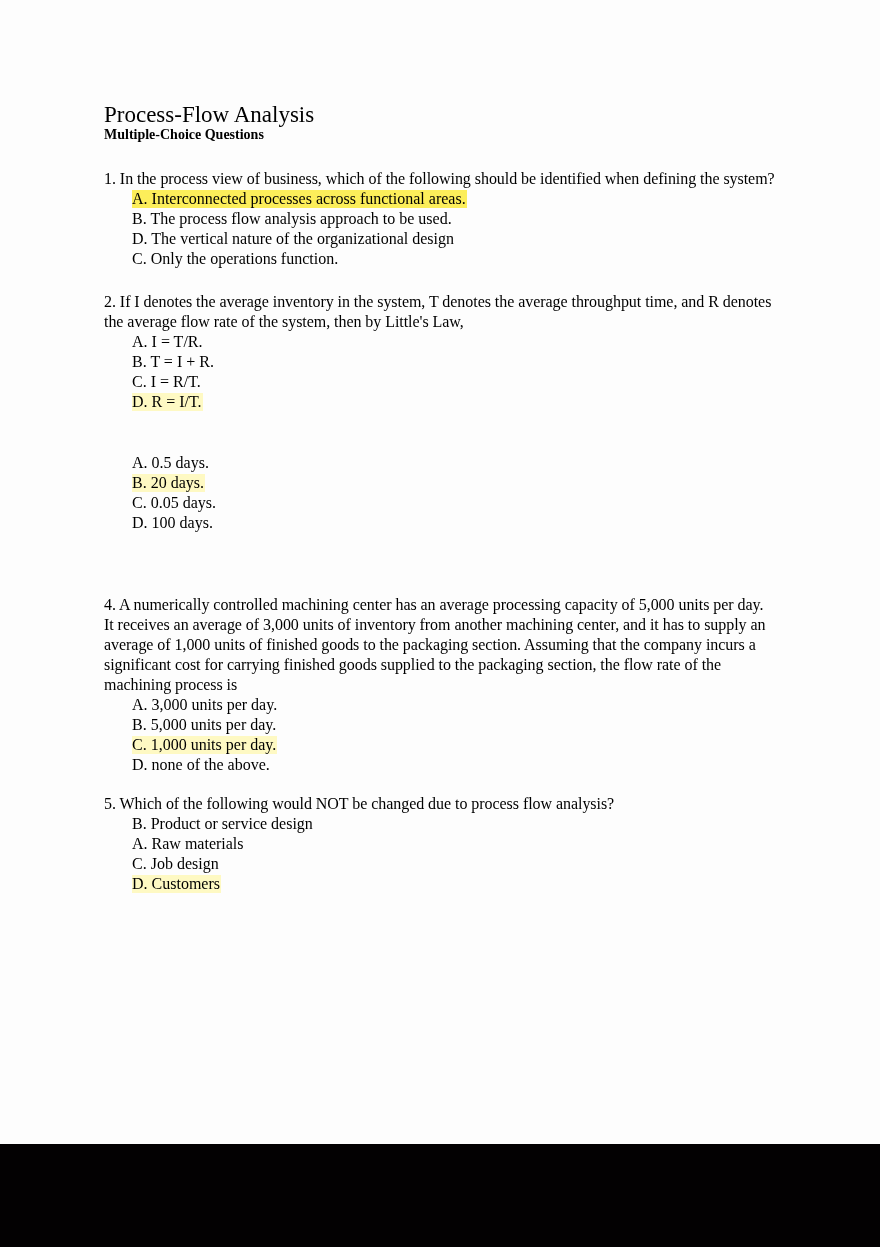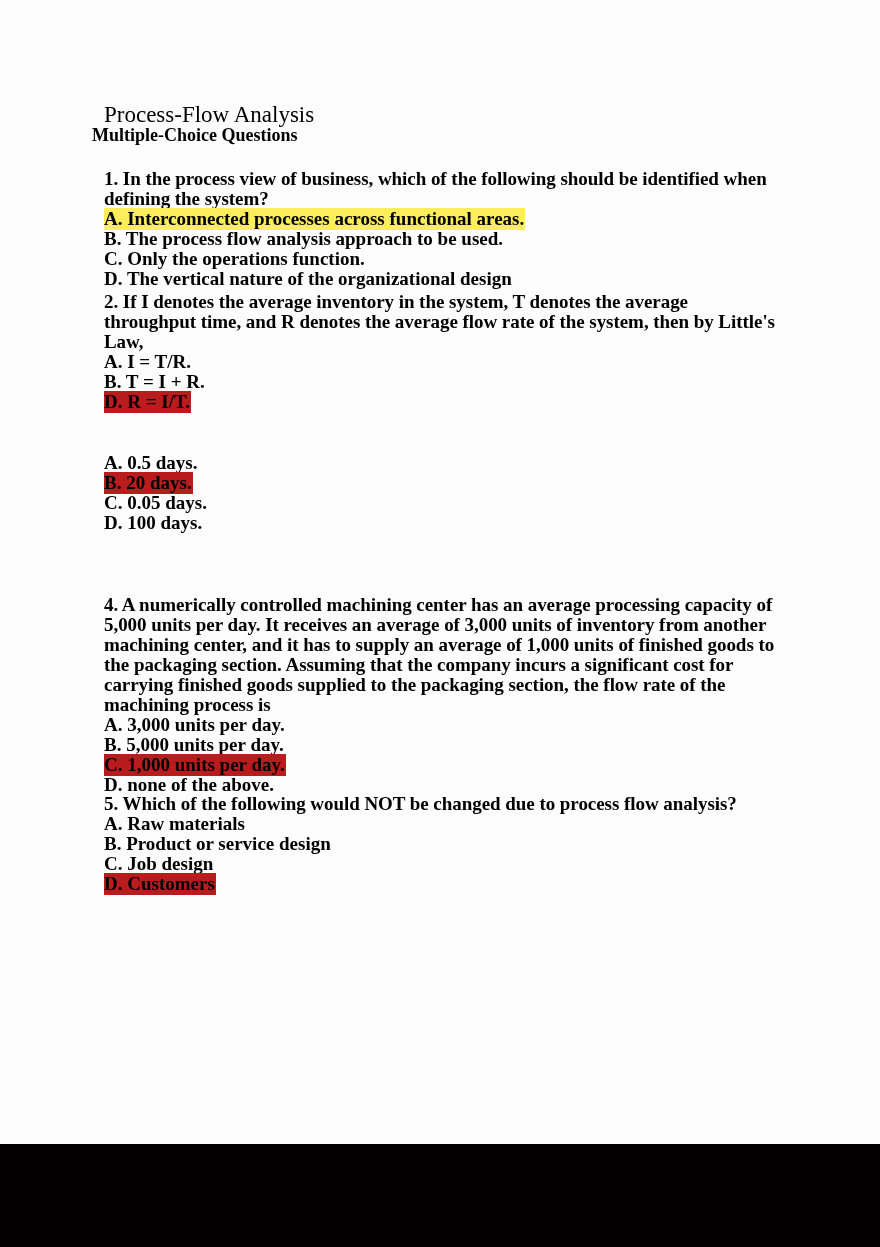--- a/index.html
+++ b/index.html
@@ -34,96 +34,97 @@
     .doc-title {
       position: absolute;
       left: 104px;
       top: 103px;
       font-size: 23px;
       line-height: 24px;
       white-space: nowrap;
     }
     .doc-subtitle {
       position: absolute;
-      left: 92px;
+      left: 104px;
       top: 127px;
-      font-size: 18px;
+      font-size: 14px;
       font-weight: bold;
       line-height: 16px;
       white-space: nowrap;
     }
     .question {
       position: absolute;
       left: 104px;
       width: 680px;
-      font-size: 19px;
+      font-size: 16px;
       line-height: 20px;
-      font-weight: bold;
     }
     .stem {
       margin: 0;
       letter-spacing: -0.05px;
     }
     .option {
       display: block;
       margin: 0;
       white-space: nowrap;
     }
     .option-text {
       display: inline;
       padding: 0 1px 1px 0;
+      margin-left: 28px;
     }
     .option-text.correct {
-      background: #b91c1c;
+      background: #fef9c3;
     }
     .option-text.correct.soft {
       background: #fcee5a;
     }
   </style>
 </head>
 <body>
 
 <div class="page">
 
   <div class="doc-title">Process-Flow Analysis</div>
   <div class="doc-subtitle">Multiple-Choice Questions</div>
 
   <div class="question" style="top:169px;">
     <p class="stem">1. In the process view of business, which of the following should be identified when defining the system?</p>
     <div class="option"><span class="option-text correct soft">A. Interconnected processes across functional areas.</span></div>
     <div class="option"><span class="option-text">B. The process flow analysis approach to be used.</span></div>
+    <div class="option"><span class="option-text">D. The vertical nature of the organizational design</span></div>
     <div class="option"><span class="option-text">C. Only the operations function.</span></div>
-    <div class="option"><span class="option-text">D. The vertical nature of the organizational design</span></div>
   </div>
 
   <div class="question" style="top:292px;">
     <p class="stem">2. If I denotes the average inventory in the system, T denotes the average throughput time, and R denotes the average flow rate of the system, then by Little's Law,</p>
     <div class="option"><span class="option-text">A. I = T/R.</span></div>
     <div class="option"><span class="option-text">B. T = I + R.</span></div>
+    <div class="option"><span class="option-text">C. I = R/T.</span></div>
     <div class="option"><span class="option-text correct">D. R = I/T.</span></div>
   </div>
 
   <div class="question" style="top:453px;">
     <div class="option"><span class="option-text">A. 0.5 days.</span></div>
     <div class="option"><span class="option-text correct">B. 20 days.</span></div>
     <div class="option"><span class="option-text">C. 0.05 days.</span></div>
     <div class="option"><span class="option-text">D. 100 days.</span></div>
   </div>
 
   <div class="question" style="top:595px; width:672px;">
     <p class="stem"> 4. A numerically controlled machining center has an average processing capacity of 5,000 units per day. It receives an average of 3,000 units of inventory from another machining center, and it has to supply an average of 1,000 units of finished goods to the packaging section. Assuming that the company incurs a significant cost for carrying finished goods supplied to the packaging section, the flow rate of the machining process is</p>
     <div class="option"><span class="option-text">A. 3,000 units per day.</span></div>
     <div class="option"><span class="option-text">B. 5,000 units per day.</span></div>
     <div class="option"><span class="option-text correct">C. 1,000 units per day.</span></div>
     <div class="option"><span class="option-text">D. none of the above.</span></div>
   </div>
 
   <div class="question" style="top:794px;">
     <p class="stem">5. Which of the following would NOT be changed due to process flow analysis?</p>
+    <div class="option"><span class="option-text">B. Product or service design</span></div>
     <div class="option"><span class="option-text">A. Raw materials</span></div>
-    <div class="option"><span class="option-text">B. Product or service design</span></div>
     <div class="option"><span class="option-text">C. Job design</span></div>
     <div class="option"><span class="option-text correct">D. Customers</span></div>
   </div>
 
 </div>
 
 <div class="bottom-bar"></div>
 
 </body></html>

